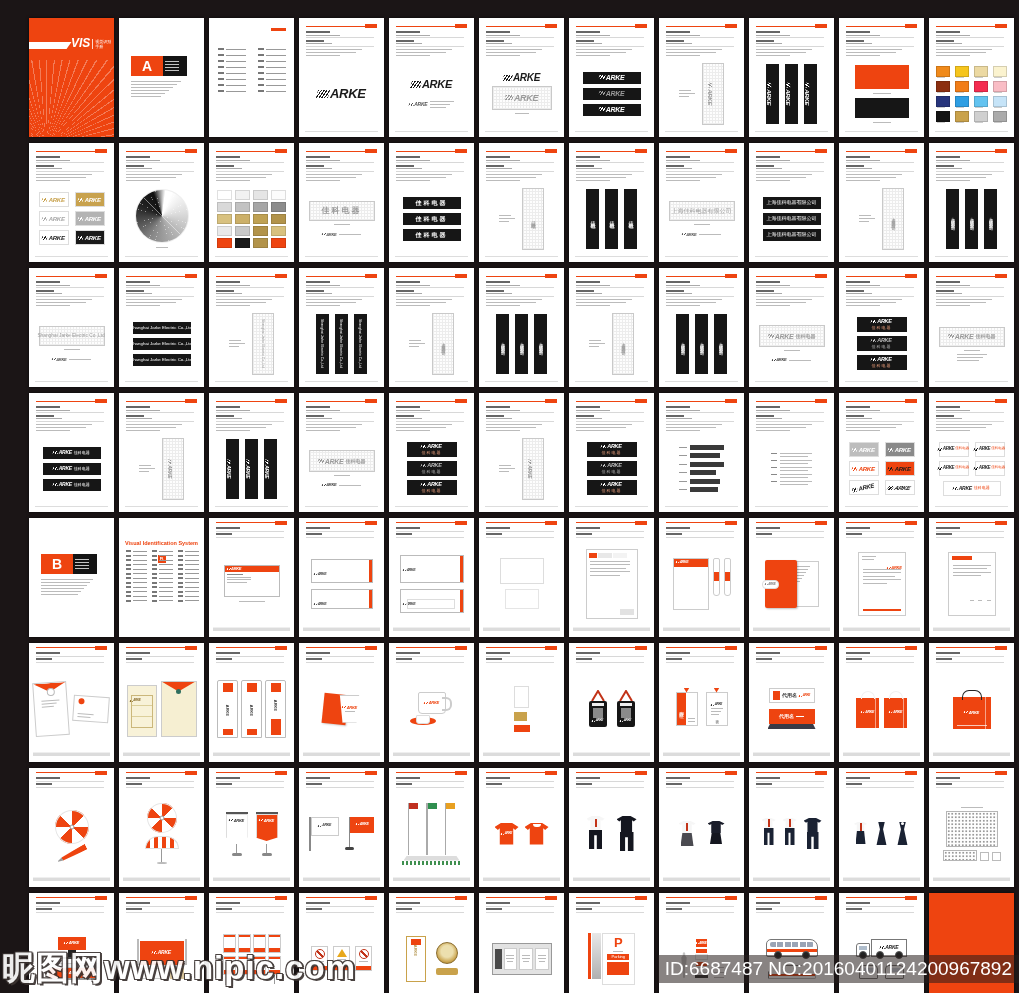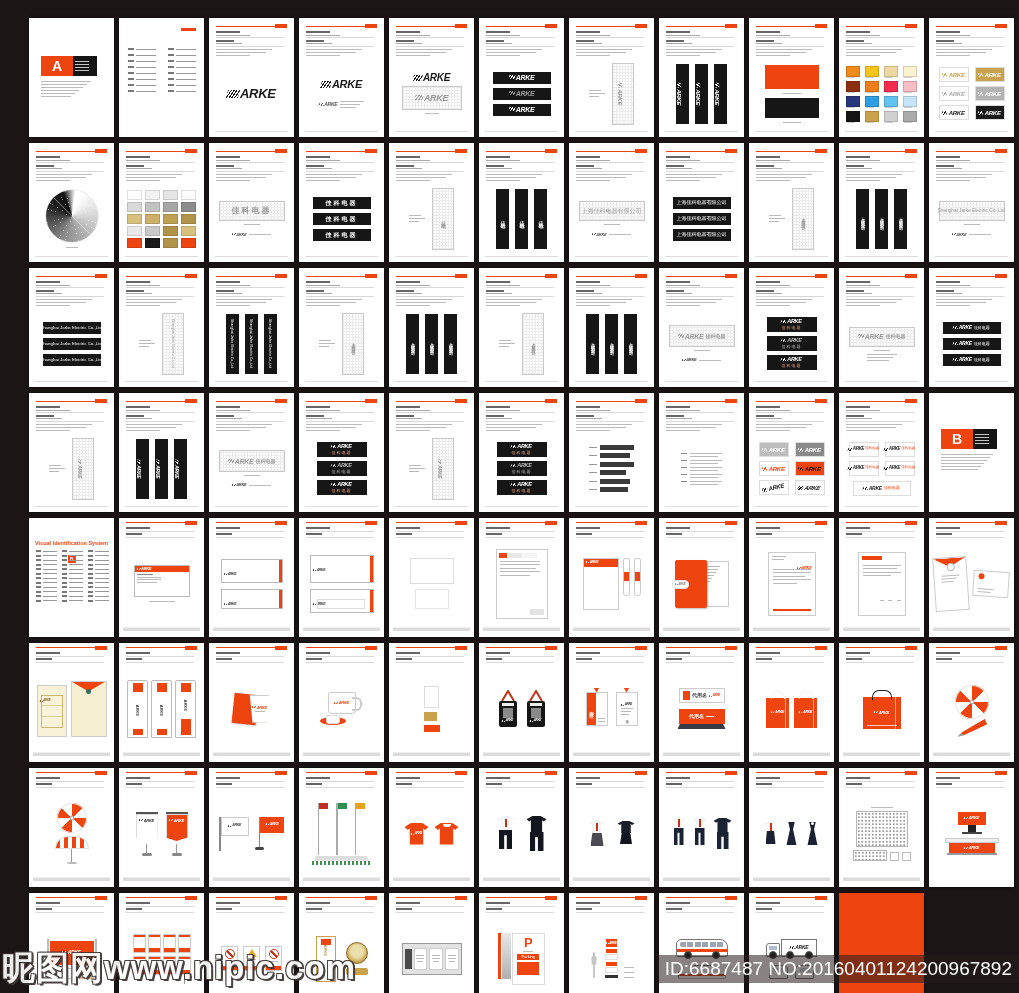--- a/index.html
+++ b/index.html
@@ -99,20 +99,30 @@
   .tbox{width:34px;height:16px;border:1px solid #777;background:#fff;position:relative;display:flex;align-items:center;justify-content:center}
   .carf{width:17px;height:12px;border:1px solid #777;border-radius:4px 4px 1px 1px;display:flex;justify-content:center;background:#fff}
   .wm-left{position:absolute;left:2px;bottom:2px;z-index:9;color:#fff;font-weight:700;font-size:33px;letter-spacing:1px;white-space:nowrap;opacity:.92;text-shadow:2px 2px 0 #3a3230,-1px -1px 0 #3a3230,1px -1px 0 #3a3230,-1px 1px 0 #3a3230,2px 0 0 #3a3230}
   .wm-id{position:absolute;right:0;bottom:10px;z-index:9;background:rgba(38,30,28,.55);color:#fff;font-size:19px;padding:3px 7px;white-space:nowrap}
 </style>
 </head>
 <body>
 
 <div class="grid">
     <div class="page">
+      <div class="fill" style="background:#ee4410">
+        <i class="cv-bar"></i>
+        <div class="cv-t">
+          <span style="display:inline-block;line-height:1;white-space:nowrap;font-size:12px;color:#fff;font-weight:700;font-style:italic">VIS</span>
+          <span class="cv-sub">视觉识别手册</span>
+        </div>
+        <i class="cv-fan"></i>
+      </div>
+    </div>
+    <div class="page">
       <div class="col" style="position:absolute;top:38px;left:12px;gap:5px;align-items:flex-start">
         <div class="row" style="gap:0">
           <div class="secL">A</div>
           <div class="secB">
             <i></i>
             <i></i>
             <i></i>
             <i></i>
           </div>
         </div>

